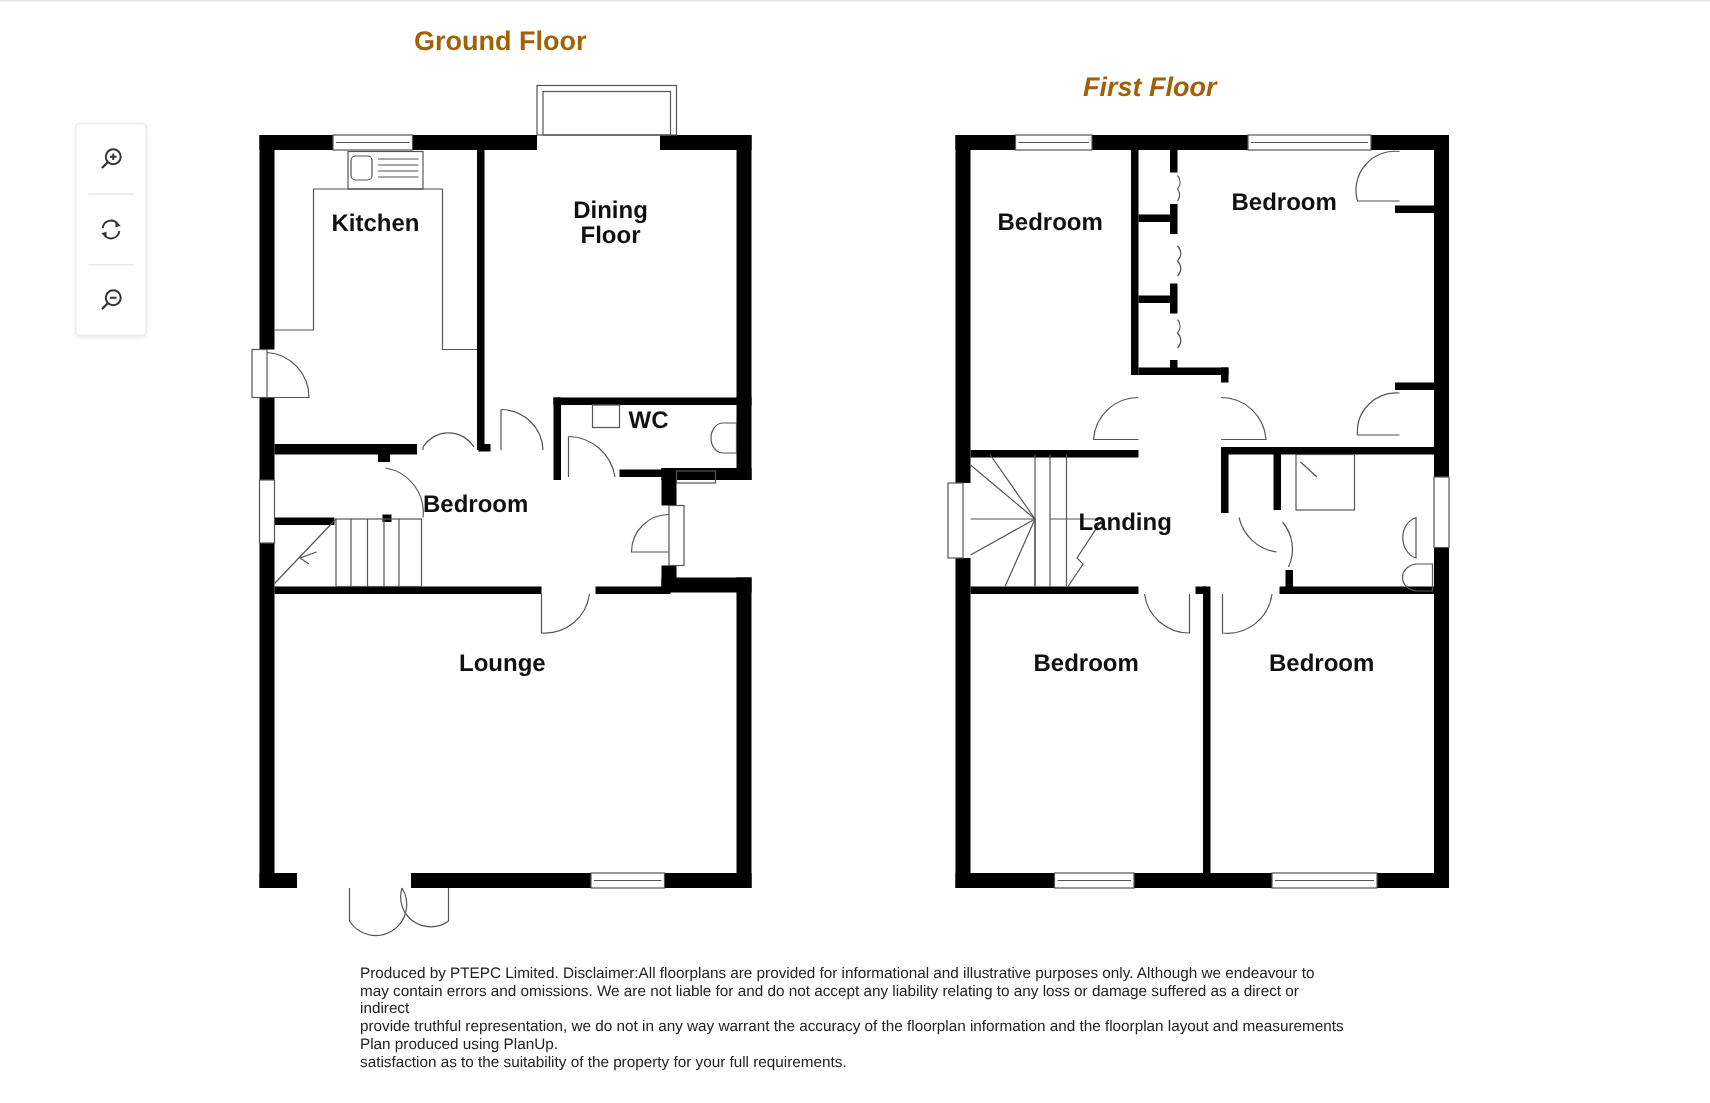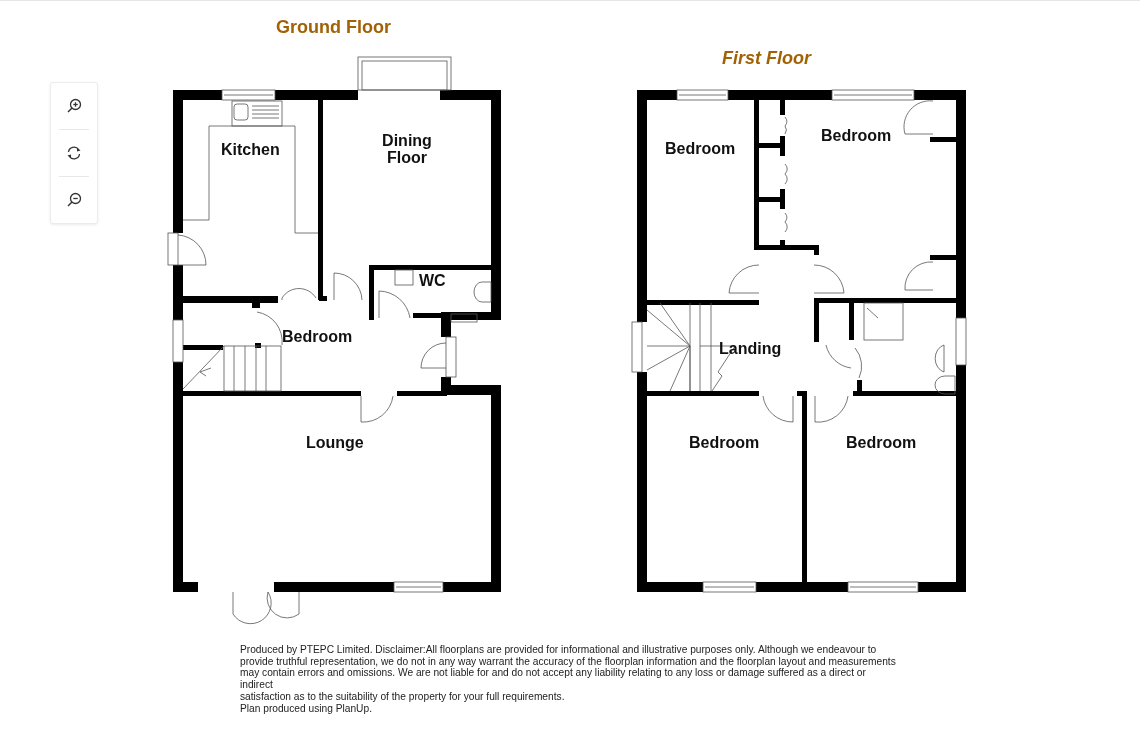--- a/index.html
+++ b/index.html
@@ -223,17 +223,17 @@
 <div class="room" style="left:306px;top:434px;text-align:center;">Lounge</div>
 
 <div class="room" style="left:665px;top:140px;">Bedroom</div>
 <div class="room" style="left:821px;top:127px;">Bedroom</div>
 <div class="room" style="left:719px;top:316px;margin-top:24px;">Landing</div>
 <div class="room" style="left:689px;top:434px;">Bedroom</div>
 <div class="room" style="left:846px;top:434px;">Bedroom</div>
 
 <div class="disclaimer">
   <div>Produced by PTEPC Limited. Disclaimer:All floorplans are provided for informational and illustrative purposes only. Although we endeavour to</div>
+  <div>may contain errors and omissions. We are not liable for and do not accept any liability relating to any loss or damage suffered as a direct or indirect</div>
   <div>provide truthful representation, we do not in any way warrant the accuracy of the floorplan information and the floorplan layout and measurements</div>
-  <div>may contain errors and omissions. We are not liable for and do not accept any liability relating to any loss or damage suffered as a direct or indirect</div>
+  <div>Plan produced using PlanUp.</div>
   <div>satisfaction as to the suitability of the property for your full requirements.</div>
-  <div>Plan produced using PlanUp.</div>
 </div>
 
 </body></html>

